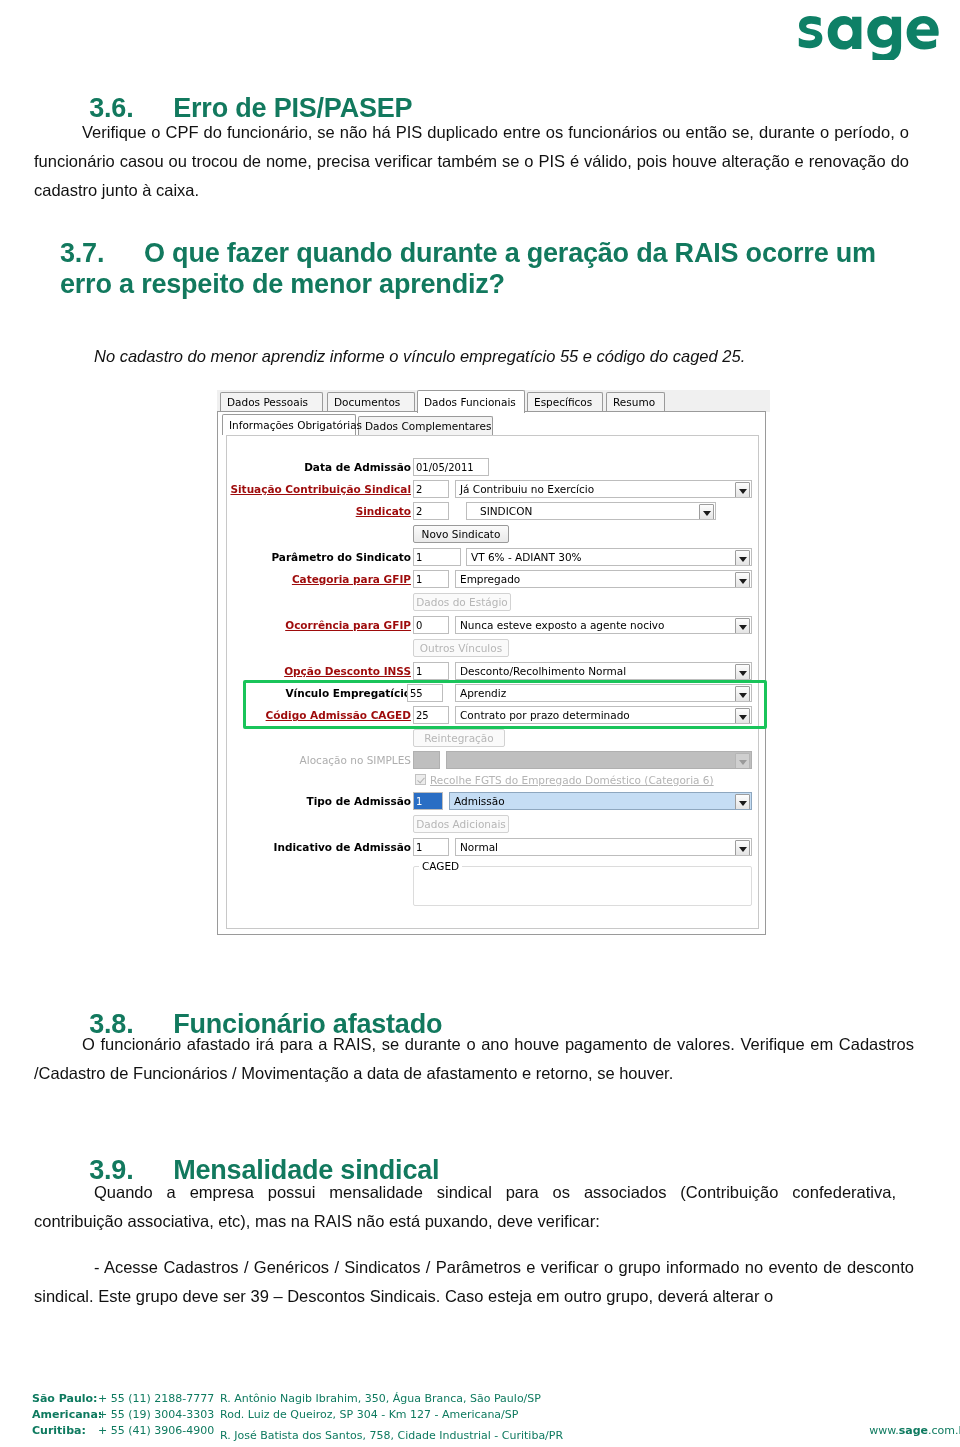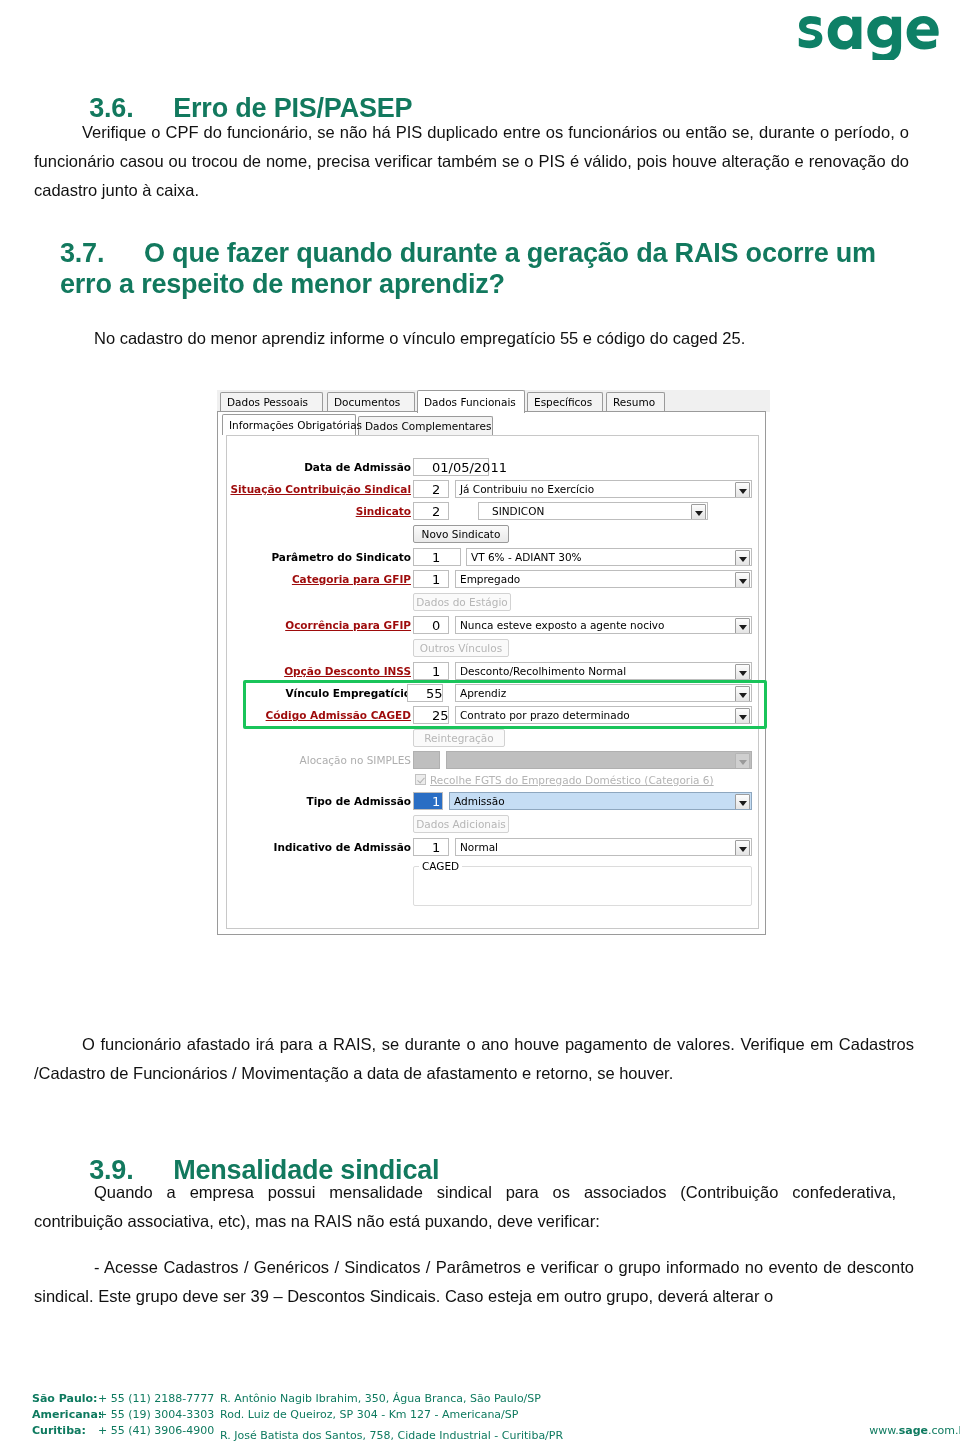--- a/index.html
+++ b/index.html
@@ -72,22 +72,22 @@
   .lbl{
     position:absolute;right:0;top:0;height:18px;line-height:18px;
     white-space:nowrap;font-weight:bold;font-size:10.5px;
   }
   .lbl.req{color:#9e0b0b;text-decoration:underline;}
   .lbl.blk{color:#000;}
   .lbl.dim{color:#aeaeae;font-weight:normal;text-decoration:none;}
 
   .codefld{
     position:absolute;top:0;height:18px;line-height:17px;
-    border:1px solid #bdbdbd;background:#fff;padding-left:18px;
-    font-size:13px;color:#000;
+    border:1px solid #bdbdbd;background:#fff;padding-left:2px;
+    font-size:10px;color:#000;
   }
   .descfld{
     position:absolute;top:0;height:18px;line-height:17px;
     border:1px solid #bdbdbd;background:#fff;padding-left:4px;
     font-size:10.5px;color:#000;overflow:hidden;white-space:nowrap;
   }
   .arrow{
     position:absolute;top:1px;right:1px;width:15px;height:16px;
     background:linear-gradient(#fdfdfd,#e4e4e4);
     border:1px solid #9d9d9d;border-radius:1px;
@@ -170,21 +170,21 @@
   </div>
 
   <div class="h-sec" style="left:40px;top:62px;">
     <span class="h-num">3.6.</span><span>Erro de PIS/PASEP</span>
   </div>
   <div class="para" style="left:14px;top:118px;width:875px;text-indent:48px;">Verifique o CPF do funcionário, se não há PIS duplicado entre os funcionários ou então se, durante o período, o funcionário casou ou trocou de nome, precisa verificar também se o PIS é válido, pois houve alteração e renovação do cadastro junto à caixa.</div>
 
   <div class="h-sec" style="left:40px;top:238px;width:870px;white-space:normal;text-indent:0;">
     <span class="h-num">3.7.</span><span style="display:inline;">O que fazer quando durante a geração da RAIS ocorre um erro a respeito de menor aprendiz?</span>
   </div>
-  <div class="para" style="left:74px;top:324px;width:830px;">No cadastro do menor aprendiz informe o vínculo empregatício 55 e código do caged 25.</div>
+  <div class="para" style="left:74px;top:342px;width:830px;font-style:italic;">No cadastro do menor aprendiz informe o vínculo empregatício 55 e código do caged 25.</div>
 
   <div class="shot">
 
     <div class="tabstrip">
       <div class="tab" style="left:3px;width:103px;">Dados Pessoais</div>
       <div class="tab" style="left:110px;width:88px;">Documentos</div>
       <div class="tab sel" style="left:200px;width:108px;">Dados Funcionais</div>
       <div class="tab" style="left:310px;width:76px;">Específicos</div>
       <div class="tab" style="left:389px;width:59px;">Resumo</div>
     </div>
@@ -206,21 +206,21 @@
           <div class="codefld" style="left:186px;width:36px;">2</div>
           <div class="descfld" style="left:228px;width:297px;">
             <span>Já Contribuiu no Exercício</span>
             <span class="arrow"></span>
           </div>
         </div>
 
         <div class="row" style="top:66px;width:525px;">
           <div class="lbl req" style="right:341px;">Sindicato</div>
           <div class="codefld" style="left:186px;width:36px;">2</div>
-          <div class="descfld" style="left:251px;width:230px;padding-left:13px;">
+          <div class="descfld" style="left:239px;width:250px;padding-left:13px;">
             <span>SINDICON</span>
             <span class="arrow"></span>
           </div>
         </div>
 
         <div class="btn" style="left:186px;top:89px;width:96px;">Novo Sindicato</div>
 
         <div class="row" style="top:112px;width:525px;">
           <div class="lbl blk" style="right:341px;">Parâmetro do Sindicato</div>
           <div class="codefld" style="left:186px;width:48px;">1</div>
@@ -317,20 +317,23 @@
         <div class="groupbox" style="left:186px;top:430px;width:339px;height:40px;"></div>
         <div class="grouplabel" style="left:192px;top:424px;">CAGED</div>
 
       </div>
     </div>
 
     <div class="hl" style="left:26px;top:290px;width:524px;height:49px;"></div>
 
   </div>
 
+  <div class="h-sec" style="left:40px;top:978px;">
+    <span class="h-num">3.8.</span><span>Funcionário afastado</span>
+  </div>
   <div class="para" style="left:14px;top:1030px;width:880px;text-indent:48px;">O funcionário afastado irá para a RAIS, se durante o ano houve pagamento de valores. Verifique em Cadastros /Cadastro de Funcionários / Movimentação a data de afastamento e retorno, se houver.</div>
 
   <div class="h-sec" style="left:40px;top:1124px;">
     <span class="h-num">3.9.</span><span>Mensalidade sindical</span>
   </div>
   <div class="para" style="left:14px;top:1178px;width:862px;text-indent:60px;">Quando a empresa possui mensalidade sindical para os associados (Contribuição confederativa, contribuição associativa, etc), mas na RAIS não está puxando, deve verificar:</div>
   <div class="para" style="left:14px;top:1253px;width:880px;text-indent:60px;">- Acesse Cadastros / Genéricos / Sindicatos / Parâmetros e verificar o grupo informado no evento de desconto sindical. Este grupo deve ser 39 – Descontos Sindicais. Caso esteja em outro grupo, deverá alterar o</div>
 
   <div class="footer">
     <div class="fcity" style="left:12px;top:7px;">São Paulo:</div>

